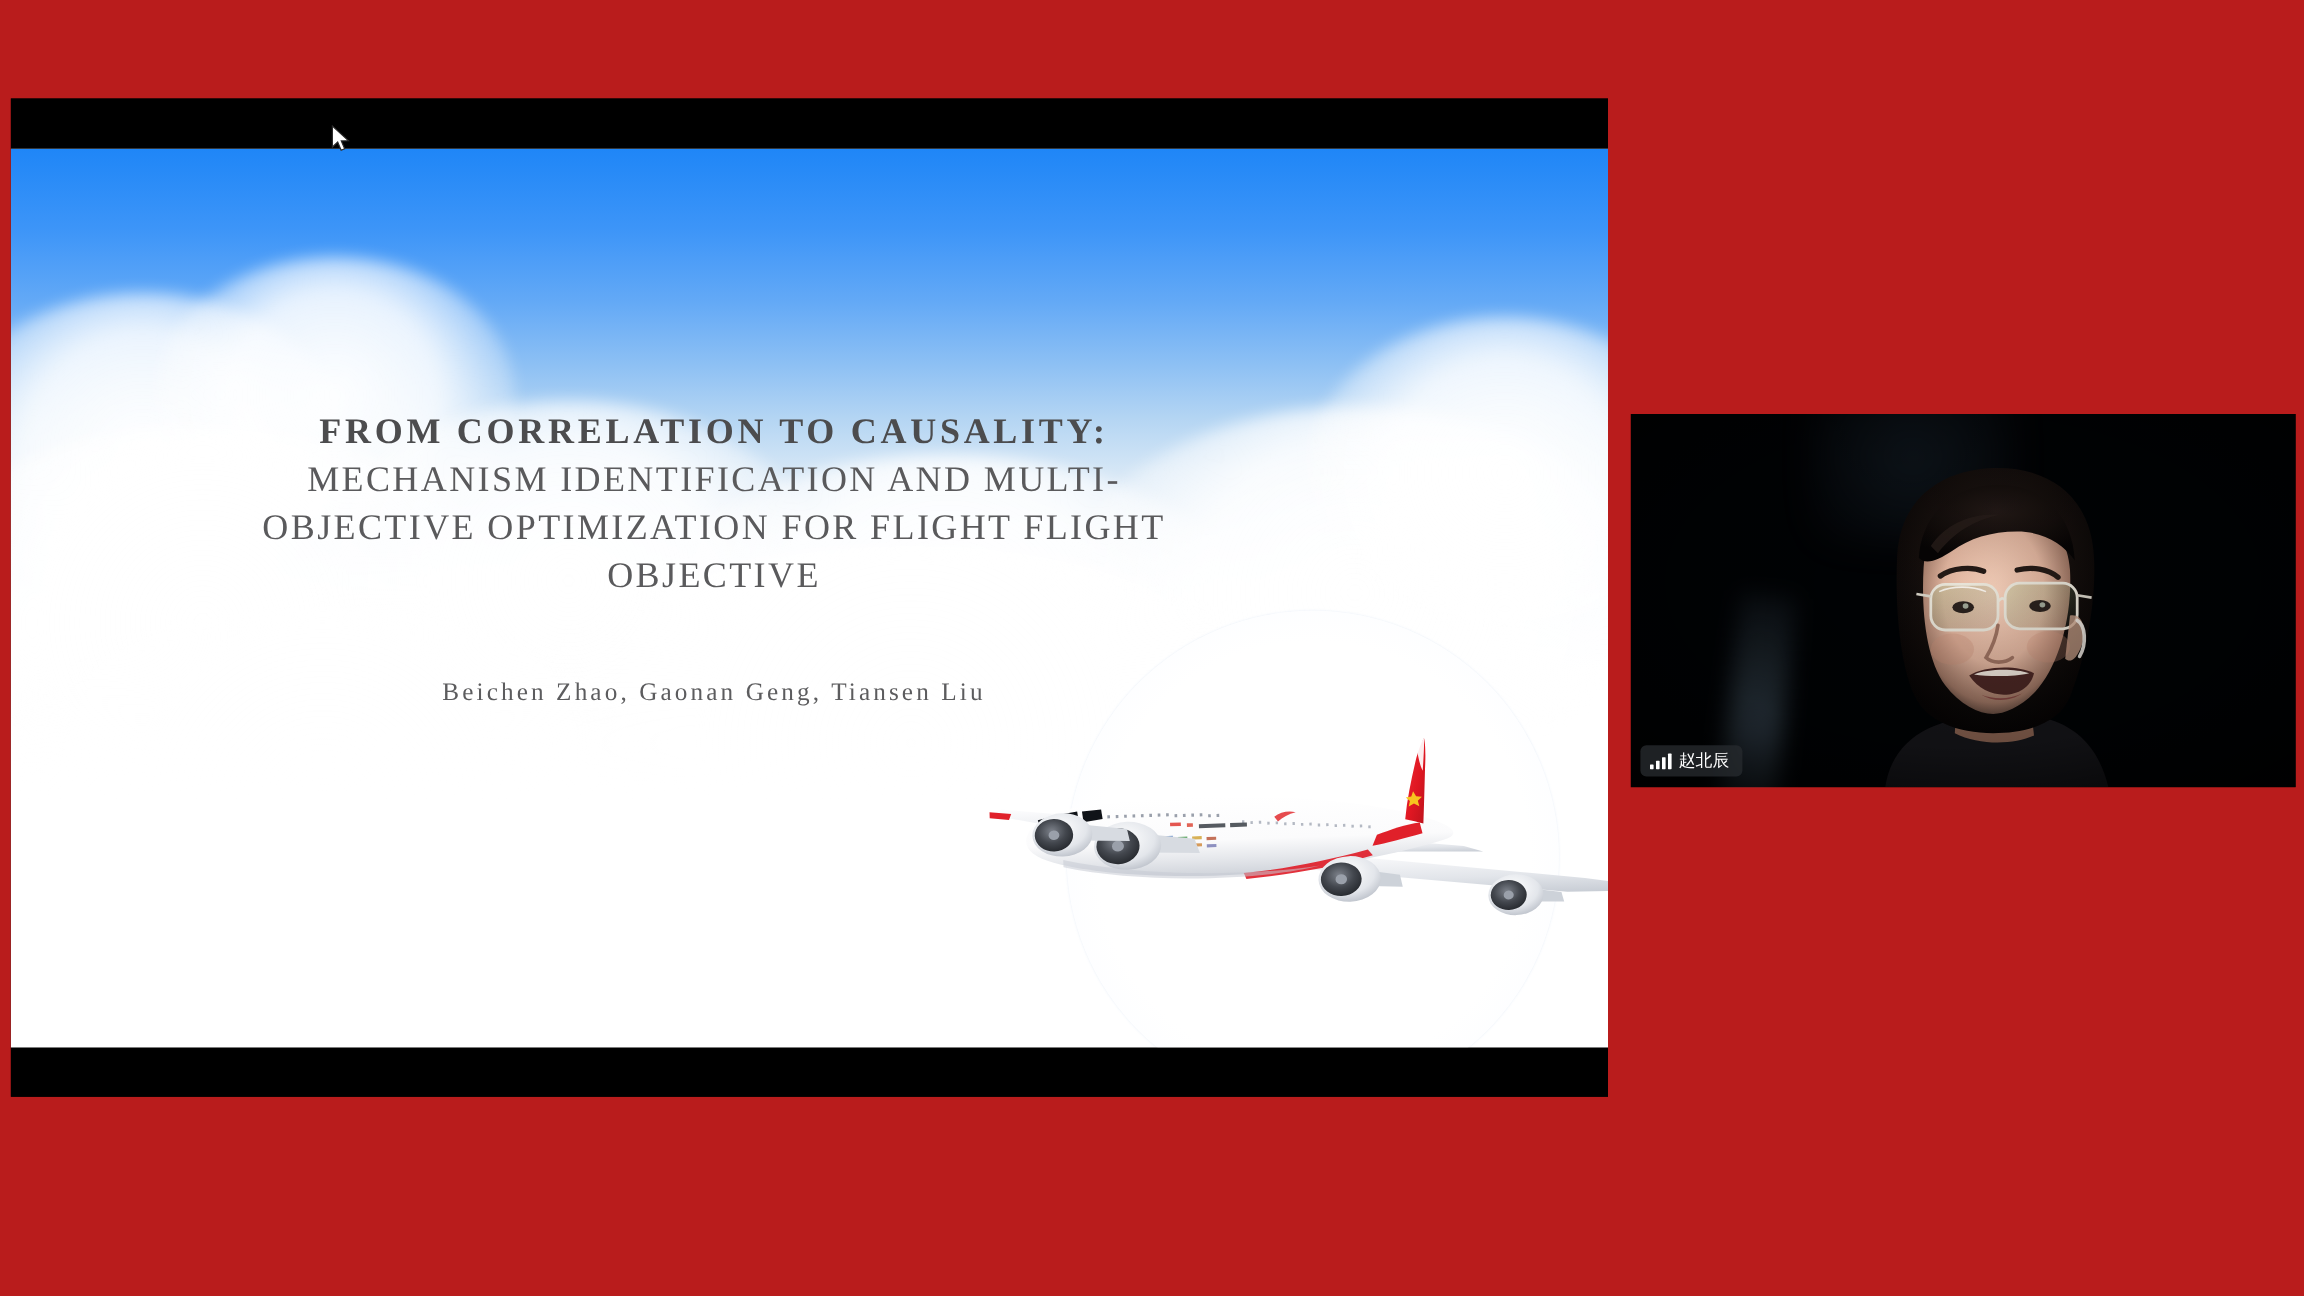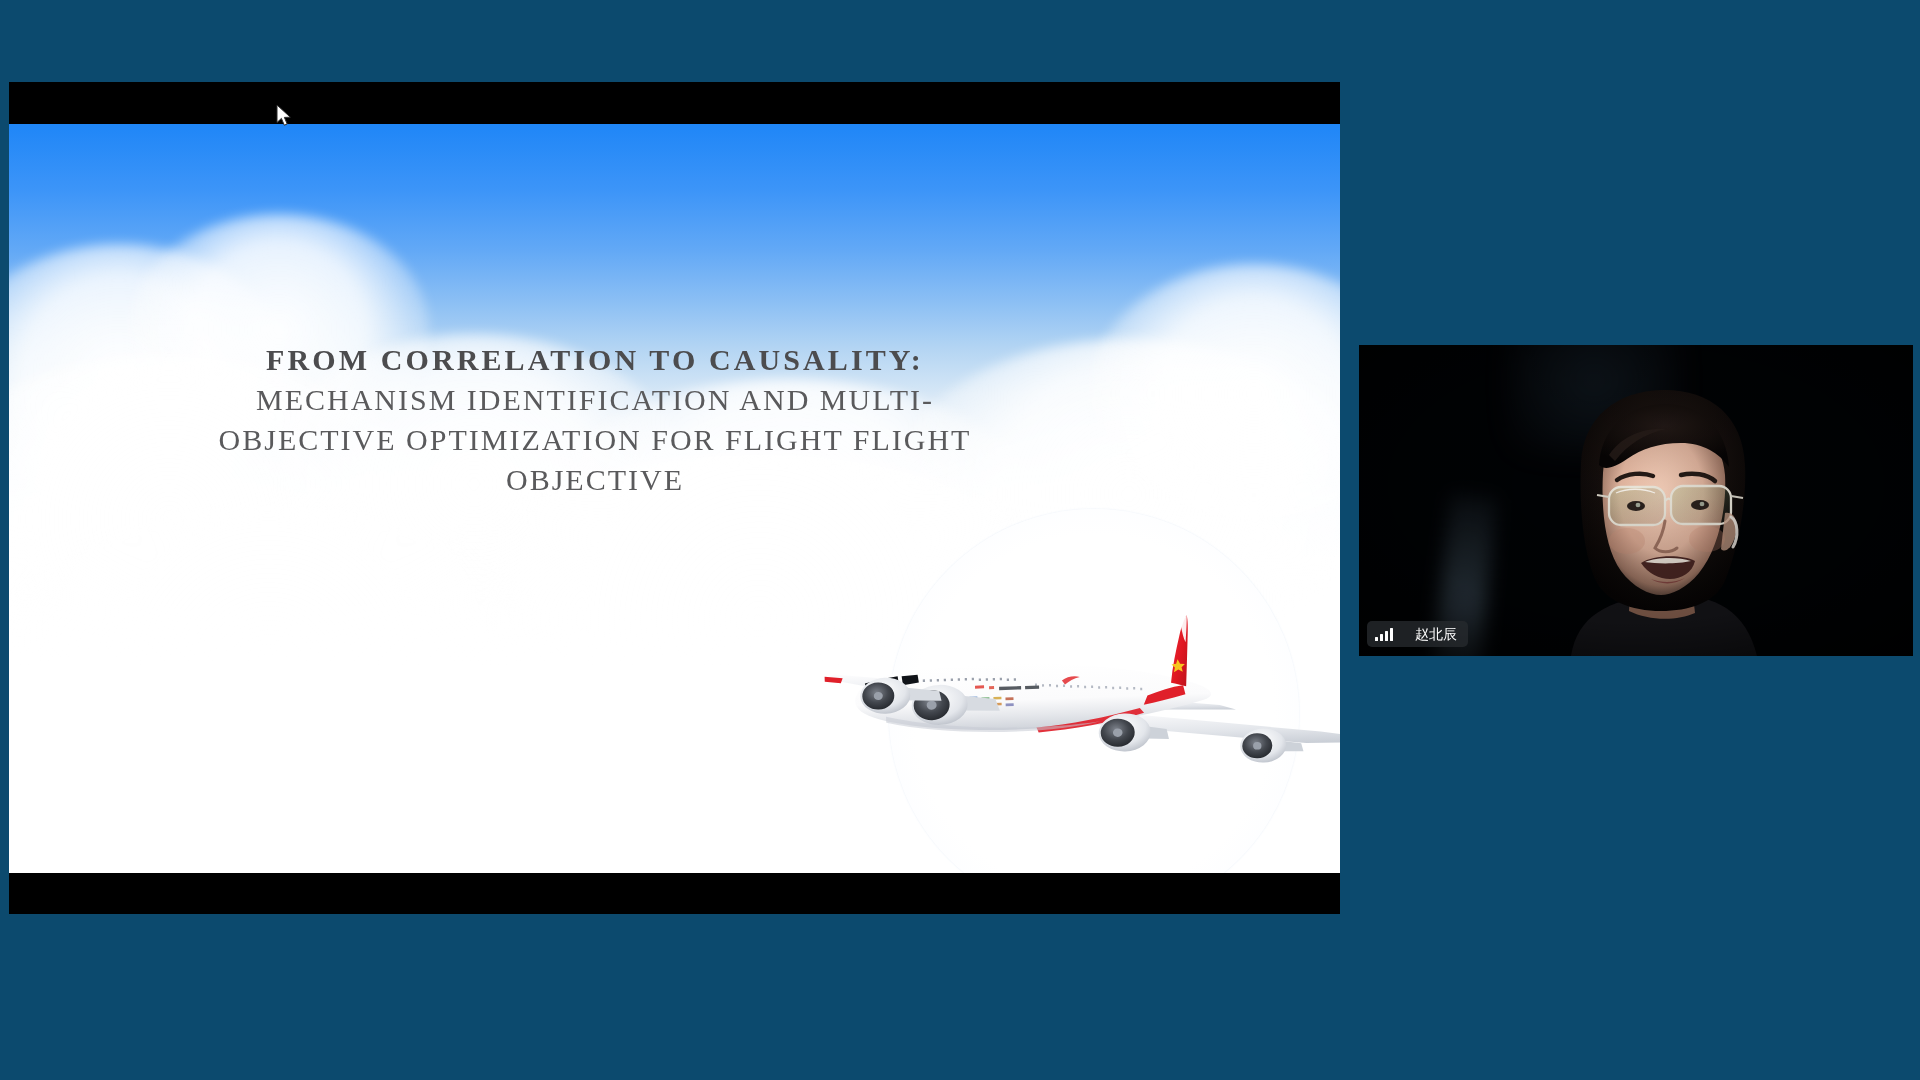--- a/index.html
+++ b/index.html
@@ -6,21 +6,21 @@
   html, body {
     width:1920px; height:1080px;
     background:#15191c;
     overflow:hidden;
     font-family:"Liberation Sans", sans-serif;
   }
 
   #app {
     position:relative;
     width:1920px; height:1080px;
-    background:#0c4a6e;
+    background:#b91c1c;
   }
 
   
   .share-stage {
     position:absolute;
     left:9px; top:82px;
     width:1331px; height:832px;
     background:#000;
     overflow:hidden;
   }
@@ -160,21 +160,21 @@
     position:absolute; left:150px; top:-40px;
     width:170px; height:150px;
     background:radial-gradient(ellipse at 50% 50%, rgba(90,130,160,0.17), rgba(0,0,0,0));
     filter:blur(14px);
   }
 
   .name-badge {
     position:absolute;
     left:8px; bottom:9px;
     height:26px;
-    display:flex; align-items:center; gap:22px;
+    display:flex; align-items:center; gap:6px;
     padding:0 11px 0 8px;
     border-radius:5px;
     background:rgba(38,42,46,0.78);
     color:#ffffff;
     font-size:14px;
     font-family:"DejaVu Sans", sans-serif;
     line-height:26px;
   }
   .bars { display:flex; align-items:flex-end; gap:2px; height:13px; }
   .bars i { display:block; width:3px; background:#ffffff; border-radius:0.5px; }
@@ -212,20 +212,21 @@
 
       <div class="halo"></div>
 
       <div class="title-block">
         <div class="title-line-1">FROM CORRELATION TO CAUSALITY:</div>
         <div class="title-rest">MECHANISM IDENTIFICATION AND MULTI-</div>
         <div class="title-rest">OBJECTIVE OPTIMIZATION FOR FLIGHT FLIGHT</div>
         <div class="title-rest">OBJECTIVE</div>
       </div>
 
+      <div class="authors">Beichen Zhao, Gaonan Geng, Tiansen Liu</div>
 
       <div class="plane-wrap">
         <svg width="560" height="180" viewBox="0 0 560 180" xmlns="http://www.w3.org/2000/svg">
           <defs>
             <linearGradient id="bodyG" x1="0" y1="0" x2="0" y2="1">
               <stop offset="0%" stop-color="#ffffff"></stop>
               <stop offset="55%" stop-color="#fbfbfc"></stop>
               <stop offset="78%" stop-color="#e6e8ec"></stop>
               <stop offset="100%" stop-color="#cfd3da"></stop>
             </linearGradient>

